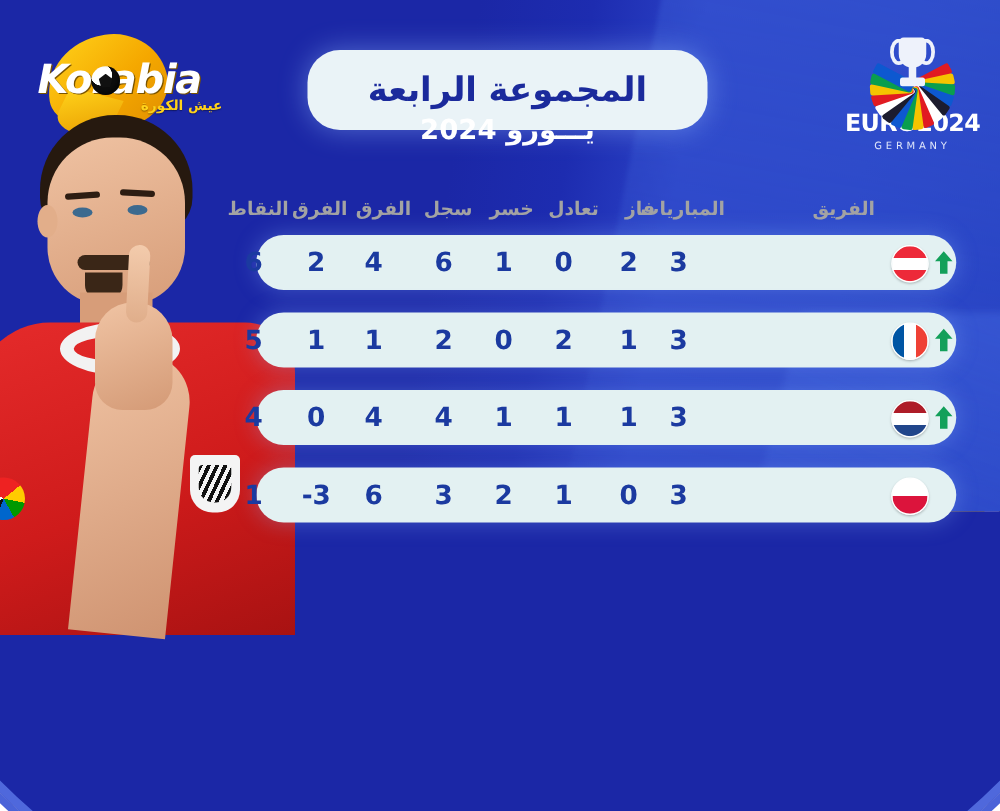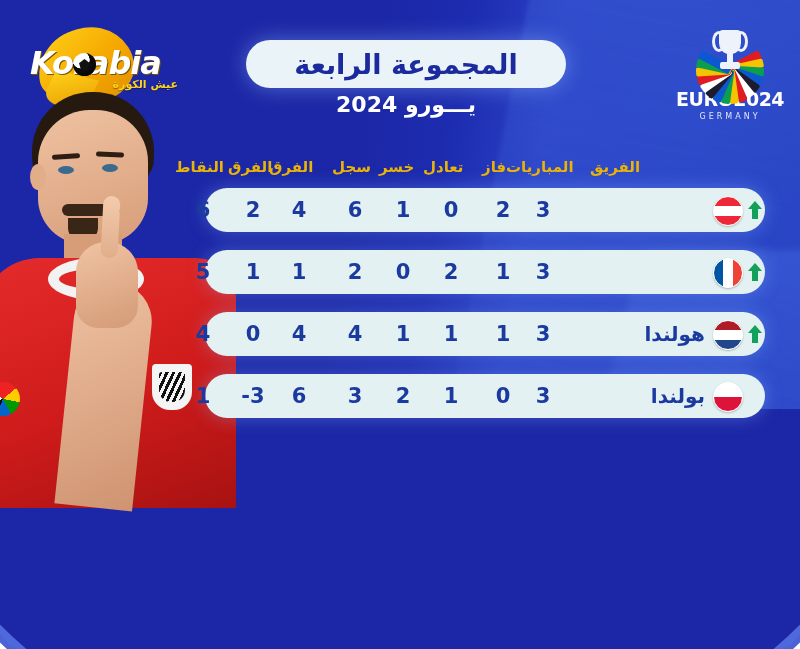--- a/index.html
+++ b/index.html
@@ -114,21 +114,21 @@
   .euro .handleL{left:-5px;border-right-color:transparent;}
   .euro .handleR{right:-5px;border-left-color:transparent;}
   .euro .stem{position:absolute;left:10px;top:27px;width:6px;height:10px;background:#eef2fb;}
   .euro .base{position:absolute;left:3px;top:36px;width:20px;height:7px;background:#eef2fb;border-radius:2px;}
   .euro .uefa{font-size:8px;letter-spacing:3px;color:#dfe6fb;font-weight:bold;margin-top:1px;}
   .euro .name{font-size:19px;font-weight:bold;color:#fff;letter-spacing:-.5px;line-height:1;}
   .euro .country{font-size:8px;letter-spacing:3px;color:#dfe6fb;margin-top:3px;}
 
   
   .title-pill{
-    position:absolute;left:246px;top:40px;width:320px;height:48px;
+    position:absolute;left:246px;top:40px;width:320px;height:64px;
     background:#eaf3f7;border-radius:26px;
     display:flex;align-items:center;justify-content:center;
     box-shadow:0 0 22px rgba(150,190,255,.45);
   }
   .title-pill span{
     direction:rtl;font-size:27px;font-weight:bold;color:#1b2a9c;letter-spacing:1px;
   }
   .subtitle{
     position:absolute;left:246px;top:92px;width:320px;text-align:center;
     direction:rtl;font-size:22px;font-weight:bold;color:#fff;letter-spacing:1px;
@@ -187,22 +187,22 @@
     position:absolute;left:-6px;top:290px;width:34px;height:34px;border-radius:50%;
     background:conic-gradient(#e22 0 14%,#fc0 14% 28%,#090 28% 42%,#06c 42% 56%,#111 56% 70%,#fff 70% 84%,#e22 84% 100%);
   }
 
   
   .table{position:absolute;left:205px;top:158px;width:560px;}
   .header-row{
     position:relative;height:30px;direction:rtl;
   }
   .header-row .h{
-    position:absolute;top:0;font-size:15px;font-weight:bold;color:#eab308;
-    text-align:left;white-space:nowrap;
+    position:absolute;top:0;font-size:15px;font-weight:bold;color:#a3a3a3;
+    text-align:right;white-space:nowrap;
   }
   .row{
     position:relative;height:44px;margin-bottom:18px;
     background:#e3f1f2;border-radius:22px;
     box-shadow:0 0 18px rgba(140,180,255,.35);
     direction:rtl;
   }
   .row .cell{
     position:absolute;top:0;height:44px;line-height:44px;
     font-size:21px;font-weight:bold;color:#1b3aa0;text-align:center;white-space:nowrap;
@@ -388,33 +388,31 @@
           <div class="cell" style="right: 487px; width: 50px;">1</div>
           <div class="cell" style="right: 534px; width: 56px;">5</div>
         </div>
         <div class="row">
           <div class="arrow">
             <svg width="16" height="20" viewBox="0 0 16 20">
               <path d="M8 1 L15 9 L11 9 L11 19 L5 19 L5 9 L1 9 Z" fill="#13a05a"></path>
             </svg>
           </div>
           <div class="flag" style="background: linear-gradient(rgb(174, 28, 40) 0px, rgb(174, 28, 40) 33.3%, rgb(255, 255, 255) 33.3%, rgb(255, 255, 255) 66.6%, rgb(33, 70, 139) 66.6%, rgb(33, 70, 139) 100%);"></div>
-          <div class="team">هولندا</div>
           <div class="cell" style="right: 185px; width: 74px;">3</div>
           <div class="cell" style="right: 241px; width: 42px;">1</div>
           <div class="cell" style="right: 286px; width: 56px;">1</div>
           <div class="cell" style="right: 338px; width: 48px;">1</div>
           <div class="cell" style="right: 387px; width: 46px;">4</div>
           <div class="cell" style="right: 436px; width: 60px;">4</div>
           <div class="cell" style="right: 487px; width: 50px;">0</div>
           <div class="cell" style="right: 534px; width: 56px;">4</div>
         </div>
         <div class="row">
           <div class="flag" style="background: linear-gradient(rgb(255, 255, 255) 0px, rgb(255, 255, 255) 50%, rgb(220, 20, 60) 50%, rgb(220, 20, 60) 100%);"></div>
-          <div class="team">بولندا</div>
           <div class="cell" style="right: 185px; width: 74px;">3</div>
           <div class="cell" style="right: 241px; width: 42px;">0</div>
           <div class="cell" style="right: 286px; width: 56px;">1</div>
           <div class="cell" style="right: 338px; width: 48px;">2</div>
           <div class="cell" style="right: 387px; width: 46px;">3</div>
           <div class="cell" style="right: 436px; width: 60px;">6</div>
           <div class="cell" style="right: 487px; width: 50px;">3-</div>
           <div class="cell" style="right: 534px; width: 56px;">1</div>
         </div>
       </div>

